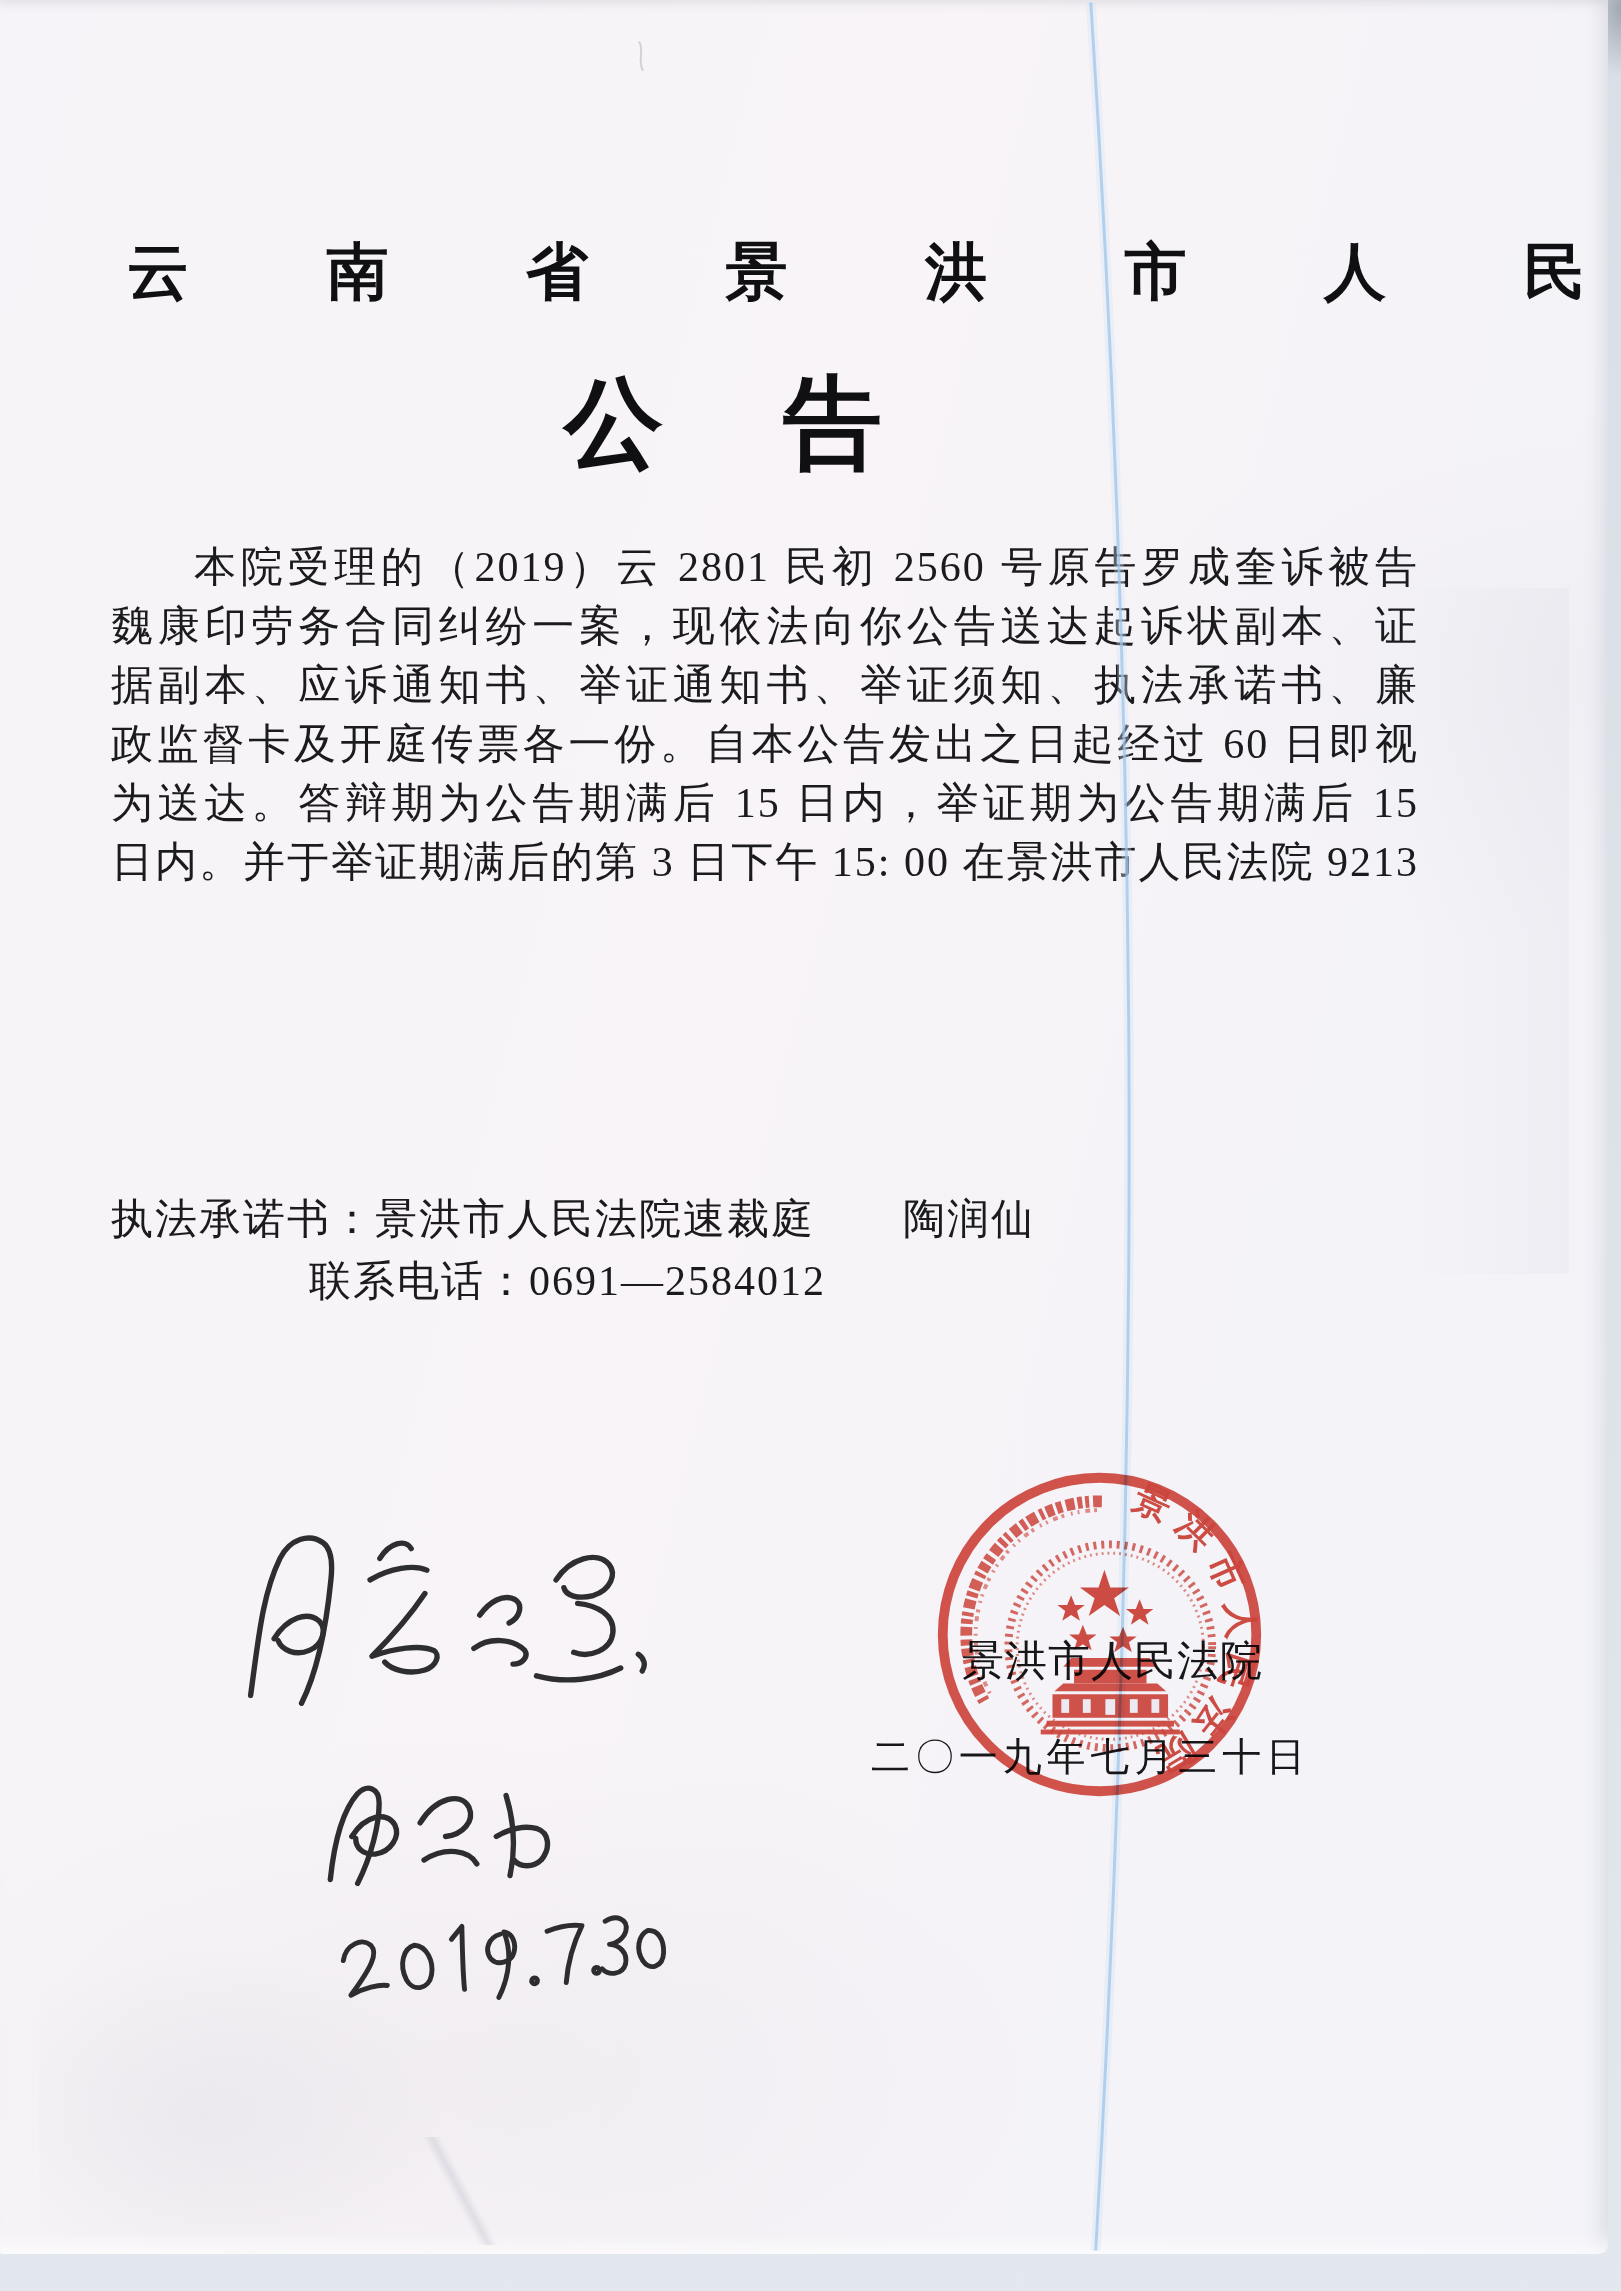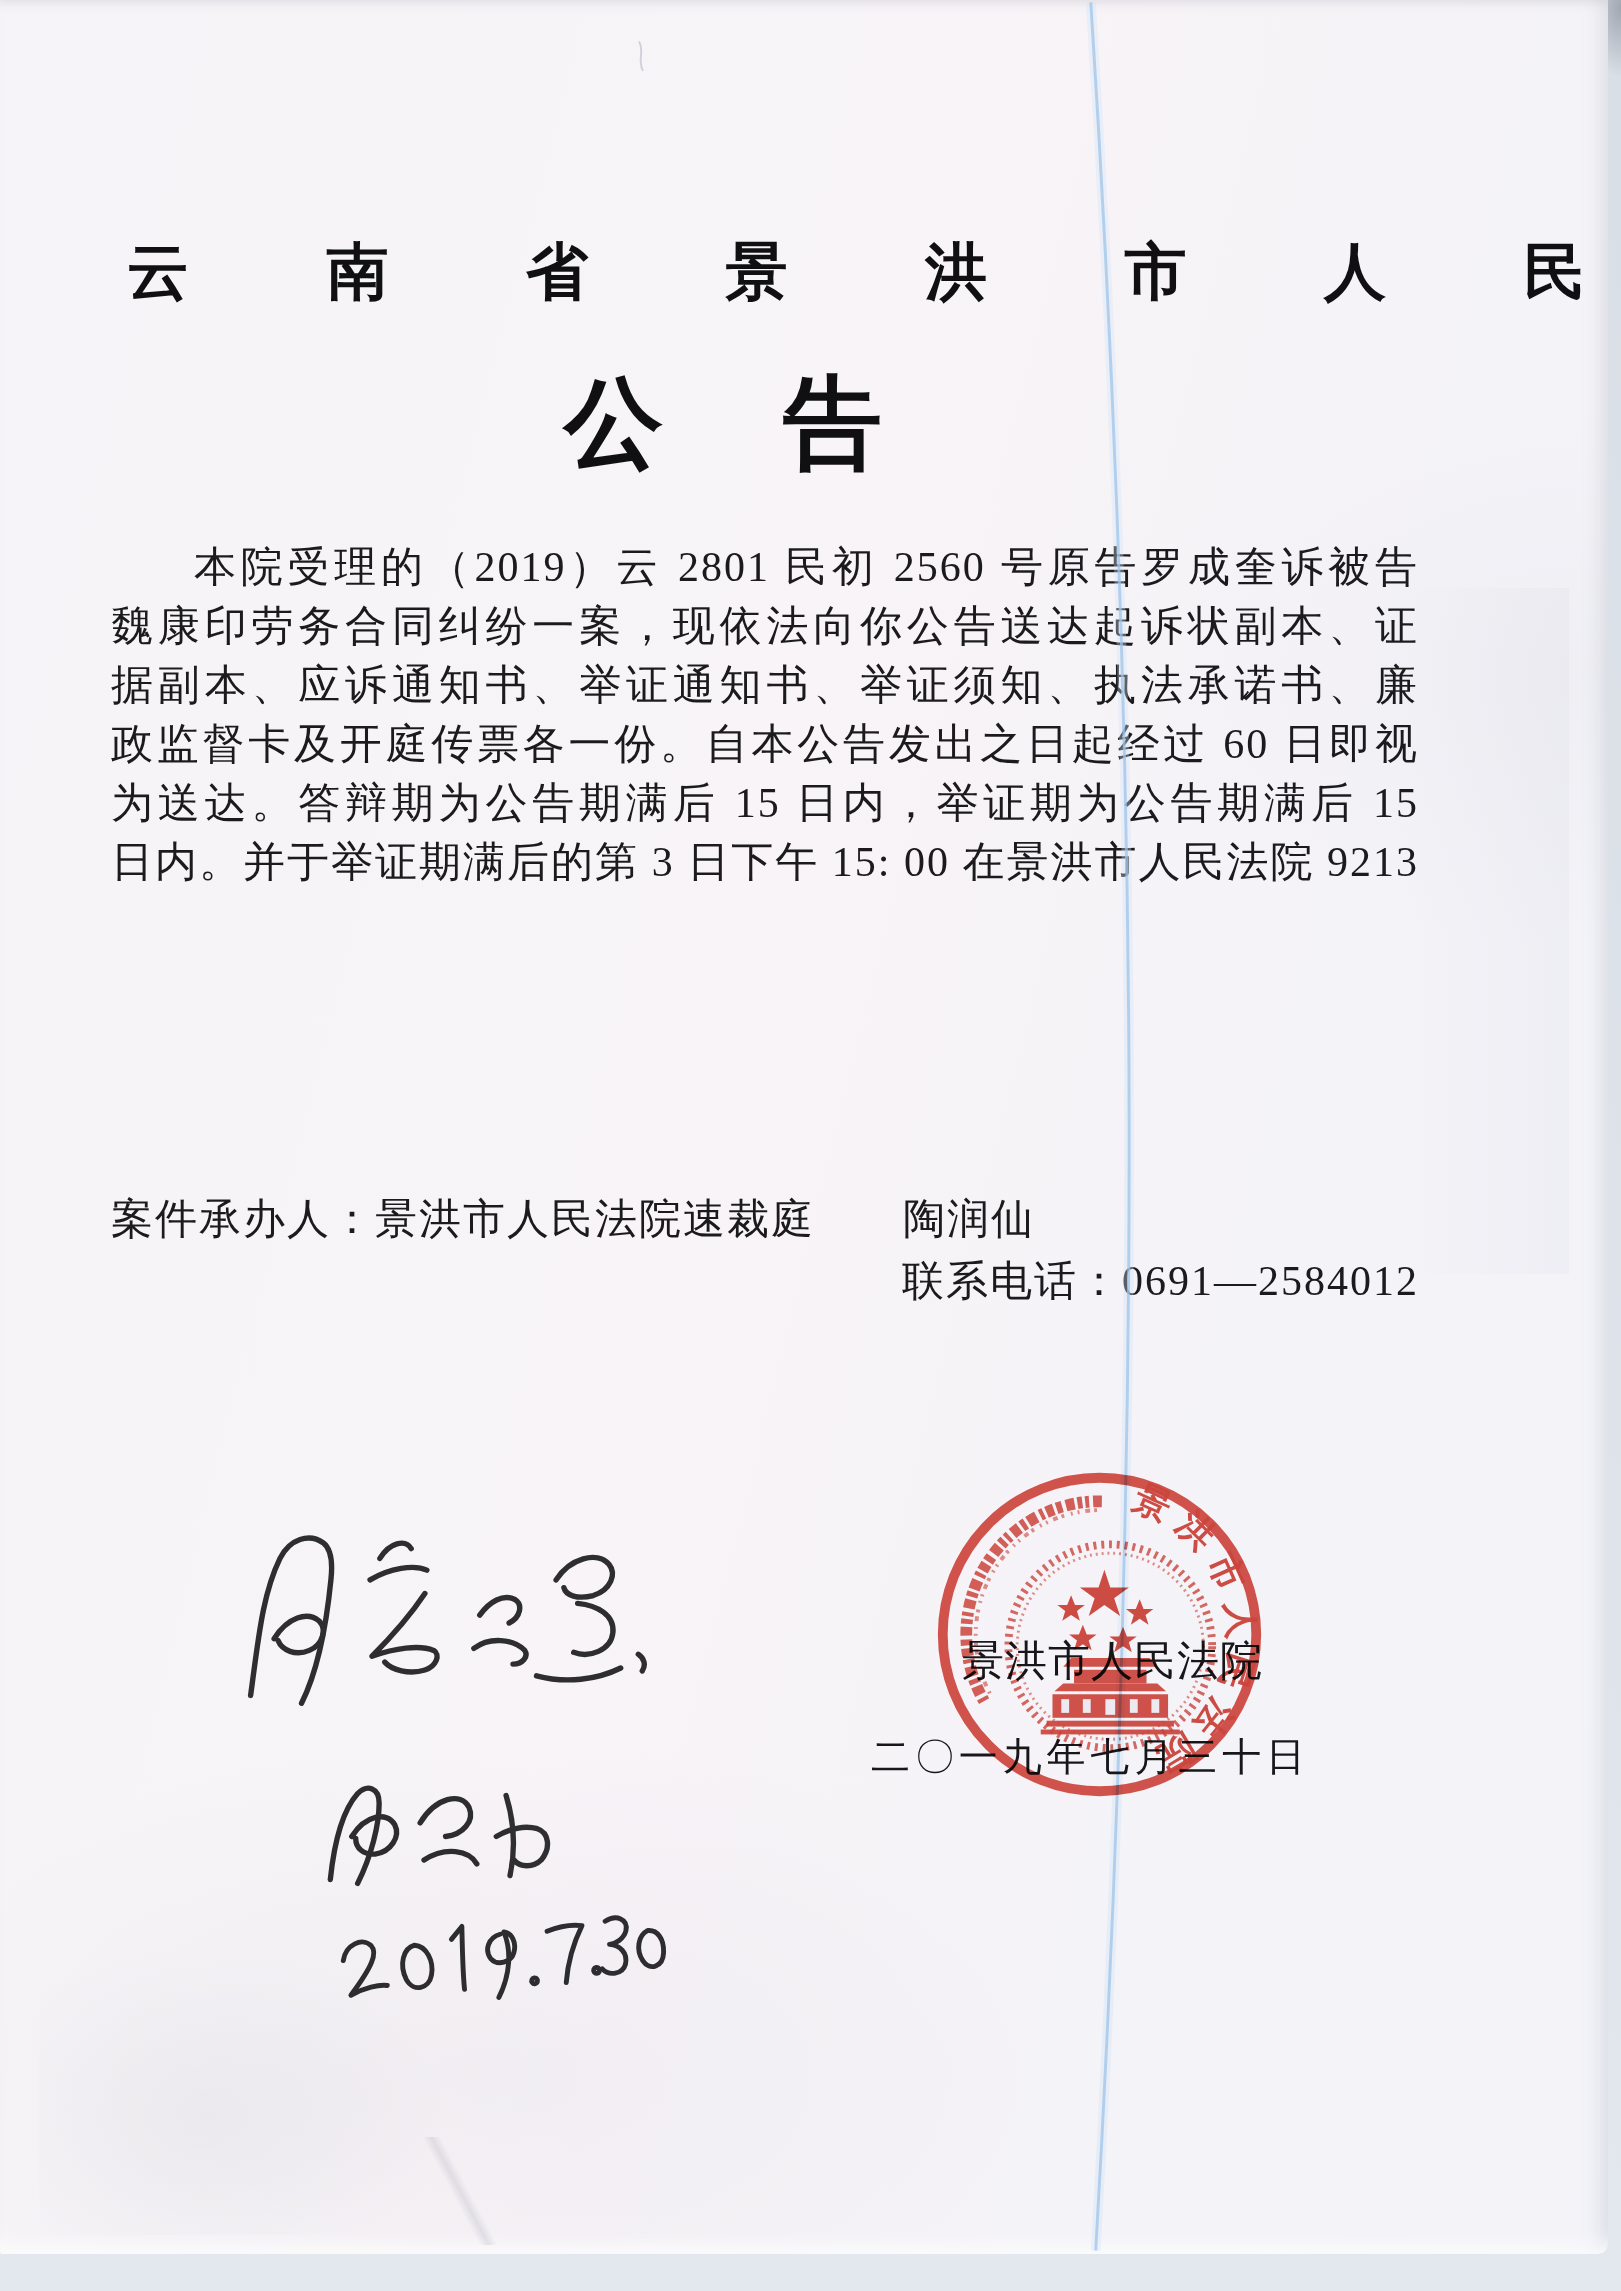--- a/index.html
+++ b/index.html
@@ -34,21 +34,21 @@
     font-size:42px;color:#1b1b1d;letter-spacing:2px;
   }
   .body-line{line-height:59px;height:59px;white-space:nowrap;}
   .body-line.justify{white-space:normal;text-align:justify;text-align-last:justify;}
   .body-line.indent{padding-left:83px;}
   .contact-block{
     position:absolute;left:111px;top:1188px;width:1308px;
     font-size:42px;color:#1b1b1d;letter-spacing:2px;
   }
   .contact-line{line-height:62px;height:62px;white-space:nowrap;}
-  .contact-line.phone{padding-left:198px;text-align:right;}
+  .contact-line.phone{padding-left:198px;}
   .stamp-court-name{
     position:absolute;left:962px;top:1639px;z-index:3;
     font-size:42px;line-height:45px;color:#17171a;letter-spacing:1px;white-space:nowrap;
   }
   .issue-date{
     position:absolute;left:871px;top:1734px;z-index:3;
     font-size:39px;line-height:45px;color:#17171a;letter-spacing:4.9px;white-space:nowrap;
   }
   .seal{position:absolute;left:931px;top:1466px;z-index:4;mix-blend-mode:multiply;opacity:.92;}
   .handwriting{position:absolute;z-index:2;}
@@ -84,21 +84,21 @@
   <div class="body-block">
     <div class="body-line justify indent">本院受理的（2019）云 2801 民初 2560 号原告罗成奎诉被告</div>
     <div class="body-line justify">魏康印劳务合同纠纷一案，现依法向你公告送达起诉状副本、证</div>
     <div class="body-line justify">据副本、应诉通知书、举证通知书、举证须知、执法承诺书、廉</div>
     <div class="body-line justify">政监督卡及开庭传票各一份。自本公告发出之日起经过 60 日即视</div>
     <div class="body-line justify">为送达。答辩期为公告期满后 15 日内，举证期为公告期满后 15</div>
     <div class="body-line justify">日内。并于举证期满后的第 3 日下午 15: 00 在景洪市人民法院 9213</div>
   </div>
 
   <div class="contact-block">
-    <div class="contact-line">案件承办人：景洪市人民法院速裁庭　　陶润仙</div>
+    <div class="contact-line">执法承诺书：景洪市人民法院速裁庭　　陶润仙</div>
     <div class="contact-line phone">联系电话：0691—2584012</div>
   </div>
 
   <svg class="handwriting hw-approval" width="421" height="201" viewBox="0 0 430 205" aria-label="同意公告">
     <g fill="none" stroke="#1d1d1f" stroke-width="5.5" stroke-linecap="round" stroke-linejoin="round" opacity="0.92">
       <path d="M18,178 C26,120 30,75 48,38 C58,18 78,12 92,22 C100,28 102,42 100,60 C96,100 88,150 70,186"></path>
       <path d="M42,120 C56,98 76,92 88,102 C96,110 92,126 78,132 C64,138 50,132 46,122"></path>
       <path d="M150,38 C160,22 176,18 182,28 M140,60 C160,48 185,44 198,50"></path>
       <path d="M196,74 C180,98 160,120 142,138 C165,130 190,126 205,132 C212,136 208,148 196,152 C180,157 162,152 155,144"></path>
       <path d="M252,96 C262,82 276,74 288,80 C296,85 294,98 282,104 M246,130 C262,118 286,120 298,132 C302,138 296,146 286,146"></path>

